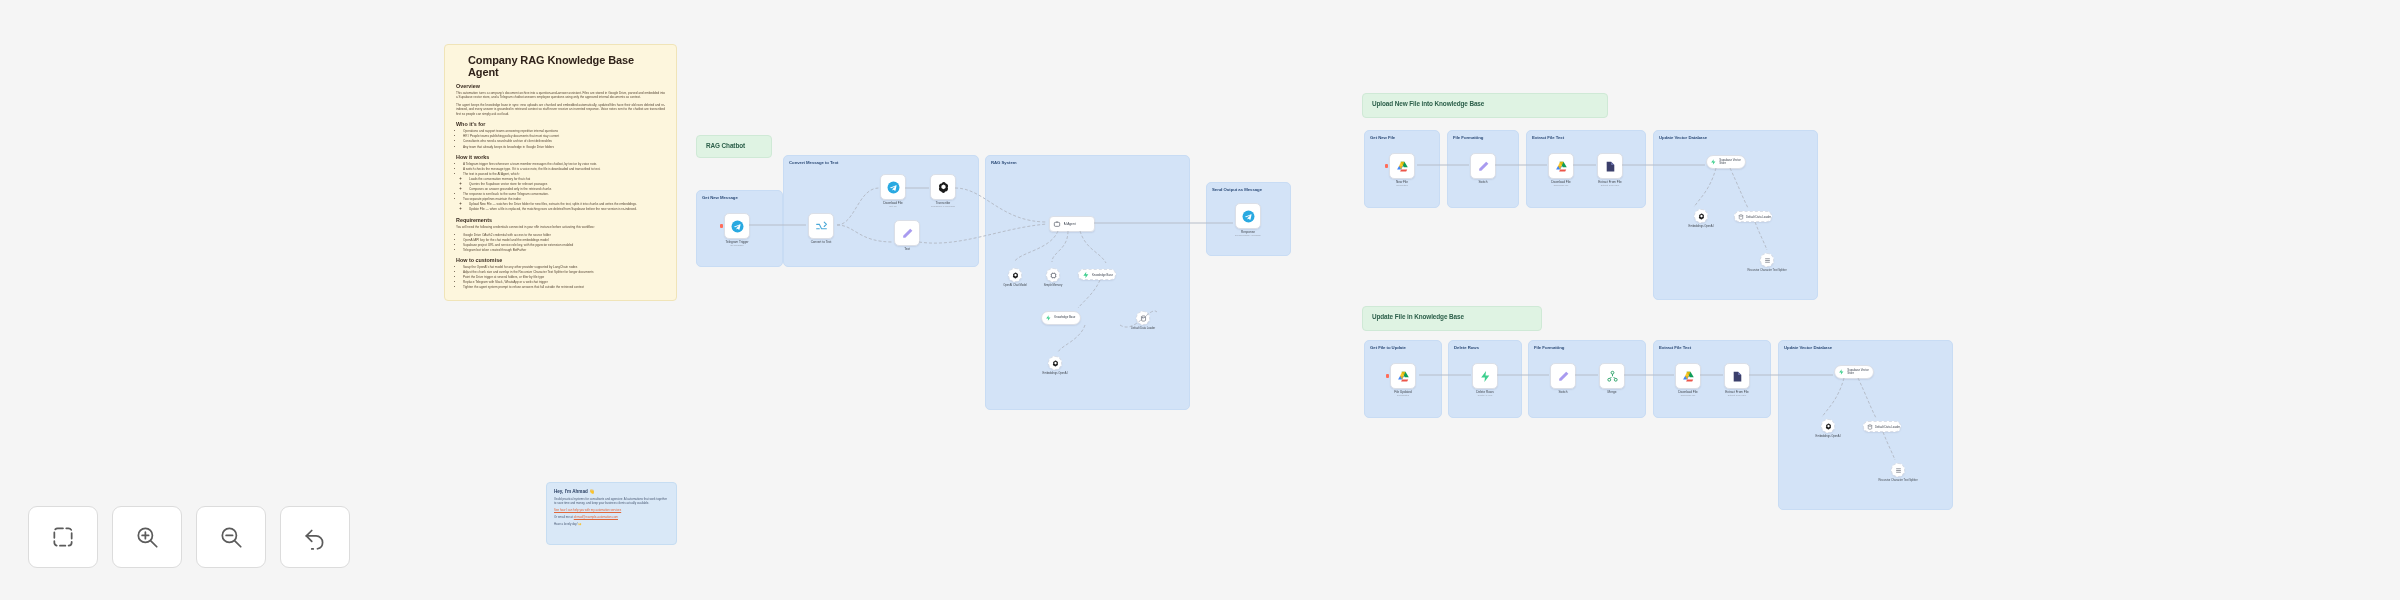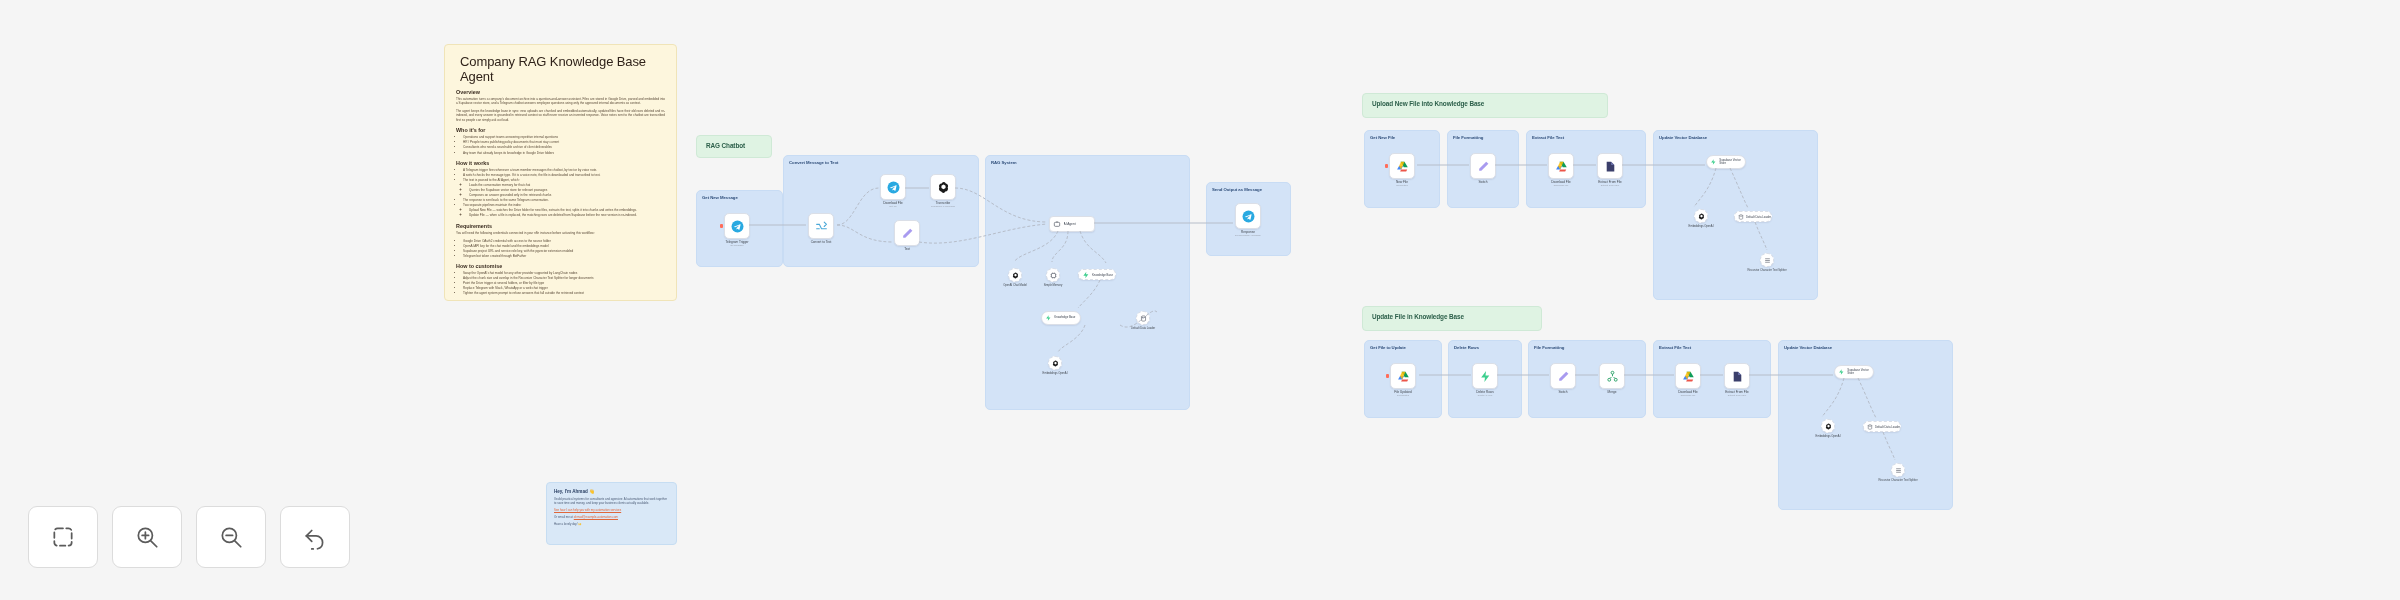--- a/index.html
+++ b/index.html
@@ -13,21 +13,21 @@
   }
   #canvas { position:absolute; inset:0; }
 
   
   .sticky { position:absolute; border-radius:4px; }
   .sticky-yellow { background:#fdf6dd; border:1px solid #f0e4b8; }
   .sticky-green  { background:#dff3e3; border:1px solid #cfe9d6; }
   .sticky-blue   { background:#d9e8f7; border:1px solid #c6ddf2; }
 
   .doc { padding:9px 11px; overflow:hidden; }
-  .doc h1 { font-size:13px; margin:0 0 5px 4px; color:#30231a; font-weight:normal; letter-spacing:-.1px; }
+  .doc h1 { font-size:11px; margin:0 0 5px 12px; color:#30231a; font-weight:bold; letter-spacing:-.1px; }
   .doc h2 { font-size:5.4px; margin:5px 0 2px 0; color:#3a2c20; font-weight:bold; }
   .doc p  { font-size:3.1px; line-height:1.45; margin:0 0 3px 0; color:#5a4a38; text-align:justify; }
   .doc ul { margin:1px 0 4px 0; padding-left:7px; }
   .doc ul ul { margin:0; padding-left:6px; }
   .doc li { font-size:3.1px; line-height:1.5; color:#5a4a38; margin-bottom:.4px; }
 
   .greenlabel { font-size:6.4px; font-weight:bold; color:#2c5f4a; padding:6px 9px; letter-spacing:-.1px; }
 
   .note-blue { padding:6px 7px; }
   .note-blue .nb-title { font-size:4.6px; font-weight:bold; color:#2a3f63; margin-bottom:3px; }

